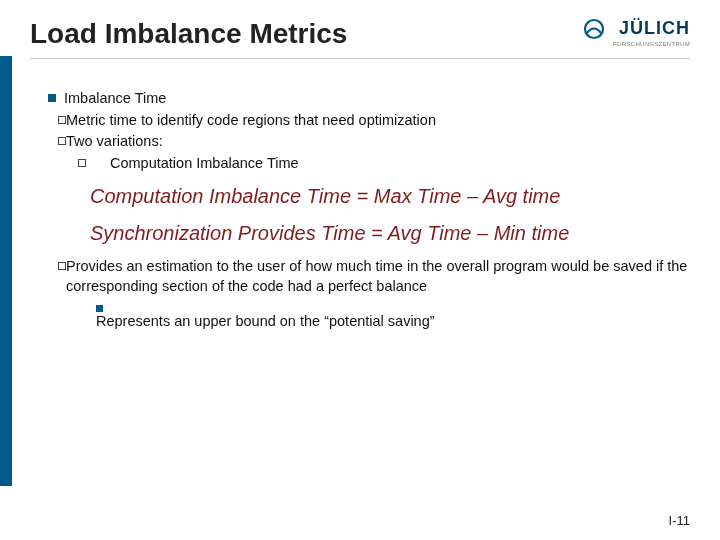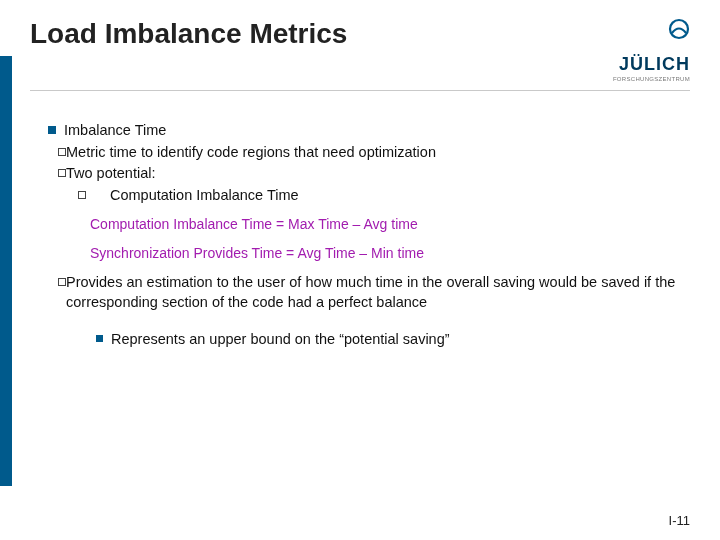--- a/index.html
+++ b/index.html
@@ -22,23 +22,22 @@
     font-weight: bold;
     color: #222;
   }
   .logo {
     display: flex;
     flex-direction: column;
     align-items: flex-end;
   }
   .logo-row {
     display: flex;
-    align-items: flex-end;
+    align-items: flex-start;
     gap: 14px;
-    flex-direction: column;
   }
   .logo-text {
     font-size: 18px;
     font-weight: bold;
     letter-spacing: 1px;
     color: #003a5d;
   }
   .logo-sub {
     font-size: 6px;
     color: #7a7a7a;
@@ -63,26 +62,27 @@
     font-size: 14.5px;
     color: #111;
     line-height: 1.35;
   }
   .b1 { display: flex; align-items: flex-start; gap: 8px; margin-bottom: 2px; padding-left: 8px; }
   .b1 .sq { width: 8px; height: 8px; background: #005a8c; margin-top: 5px; flex-shrink: 0; }
   .b2 { display: flex; align-items: flex-start; margin-left: 18px; margin-top: 2px; }
   .b2 .osq { width: 8px; height: 8px; border: 1px solid #444; margin-top: 5px; flex-shrink: 0; }
   .b3 { display: flex; align-items: flex-start; gap: 24px; margin-left: 38px; margin-top: 2px; }
   .b3 .osq { width: 8px; height: 8px; border: 1px solid #444; margin-top: 5px; flex-shrink: 0; }
-  .b4 { display: flex; align-items: flex-start; gap: 8px; margin-left: 56px; margin-top: 18px; }
+  .b4 { display: flex; align-items: flex-start; gap: 0; margin-left: 56px; margin-top: 4px; flex-direction: column; }
   .b4 .sq { width: 7px; height: 7px; background: #005a8c; margin-top: 5px; flex-shrink: 0; }
   .formula {
     margin: 10px 0 10px 50px;
-    font-size: 14px;
-    color: #a21caf;
+    font-size: 20px;
+    color: #7f1d1d;
+    font-style: italic;
   }
   .note {
     margin-left: 26px;
   }
   .pagenum {
     position: absolute;
     right: 30px;
     bottom: 12px;
     font-size: 13px;
     color: #222;
@@ -114,36 +114,36 @@
     <span>Imbalance Time</span>
   </div>
 
   <div class="b2">
     <span class="osq"></span>
     <span>Metric time to identify code regions that need optimization</span>
   </div>
 
   <div class="b2">
     <span class="osq"></span>
-    <span>Two potential:</span>
+    <span>Two variations:</span>
   </div>
 
   <div class="b3">
     <span class="osq"></span>
     <span>Computation Imbalance Time</span>
   </div>
 
   <div class="formula">Computation Imbalance Time = Max Time – Avg time</div>
 
 
   <div class="formula">Synchronization Provides Time = Avg Time – Min time</div>
 
   <div class="b2">
     <span class="osq"></span>
-    <span class="note" style="margin-left:0">Provides an estimation to the user of how much time in the overall saving would be saved if the corresponding section of the code had a perfect balance</span>
+    <span class="note" style="margin-left:0">Provides an estimation to the user of how much time in the overall program would be saved if the corresponding section of the code had a perfect balance</span>
   </div>
 
   <div class="b4">
     <span class="sq"></span>
     <span>Represents an upper bound on the “potential saving”</span>
   </div>
 
 </div>
 
 <div class="pagenum">I-11</div>

